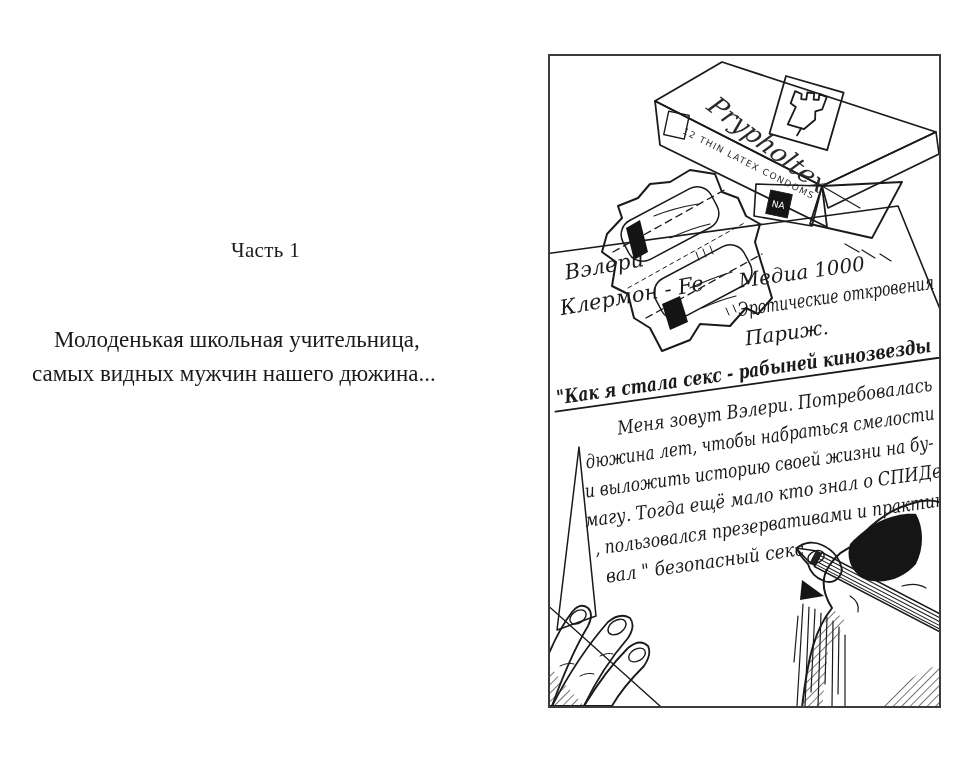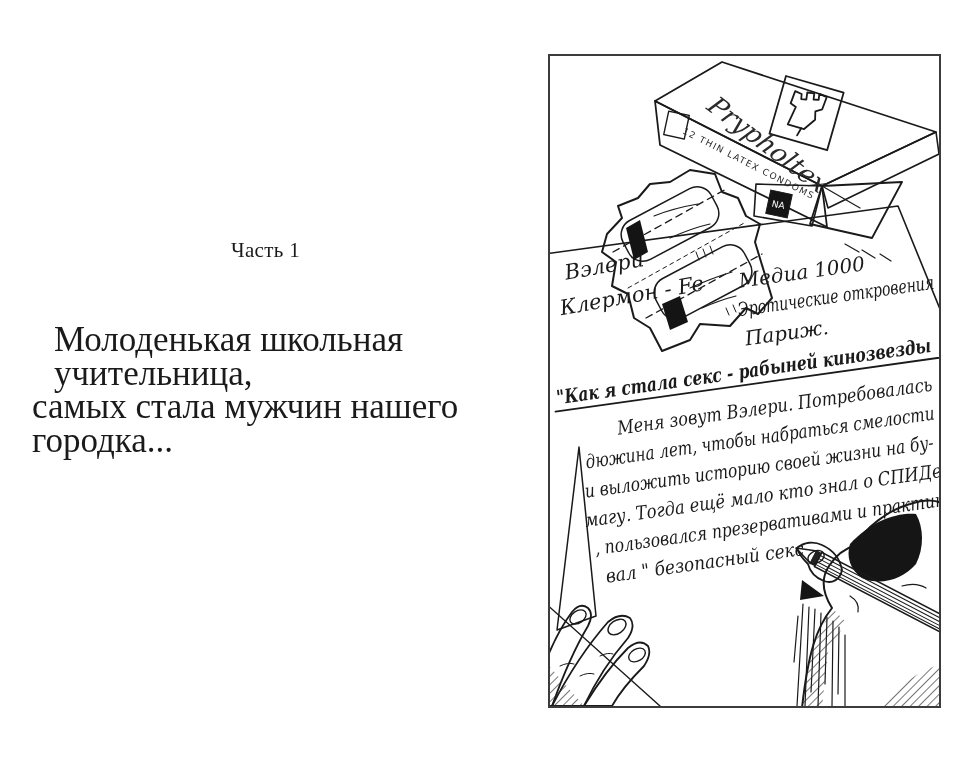--- a/index.html
+++ b/index.html
@@ -1,40 +1,40 @@
 <!DOCTYPE html>
 <html><head>
 <meta charset="utf-8">
 <style>
   html,body{margin:0;padding:0;background:#ffffff;width:970px;height:760px;overflow:hidden;}
   body{font-family:"Liberation Serif", serif;color:#1a1a1a;position:relative;}
 
   
   .left-col{position:absolute;left:0;top:238px;width:505px;margin-left:13px;}
   .part-label{text-align:center;font-size:21px;letter-spacing:.3px;}
-  .intro{margin-top:60px;font-size:35px;line-height:33.5px;padding-left:19px;padding-right:6px;}
+  .intro{margin-top:60px;font-size:23px;line-height:33.5px;padding-left:19px;padding-right:6px;}
   .intro .line1{padding-left:22px;}
 
   
   .panel{position:absolute;left:548px;top:54px;width:393px;height:654px;
          border:2px solid #3c3c3c;box-sizing:border-box;background:#fff;overflow:hidden;}
   svg{display:block;}
   .ink{stroke:#1a1a1a;fill:none;stroke-linecap:round;stroke-linejoin:round;}
   .hand-script{font-family:"DejaVu Serif", serif;font-style:italic;fill:#1a1a1a;}
   .brand-script{font-family:"DejaVu Serif", serif;font-style:italic;fill:#2a2a2a;}
   .boxcaps{font-family:"DejaVu Sans", sans-serif;fill:#2a2a2a;letter-spacing:1.4px;}
 </style>
 </head>
 <body>
 
 <div class="left-col">
   <div class="part-label">Часть 1</div>
   <div class="intro">
     <div class="line1">Молоденькая школьная учительница,</div>
-    <div>самых стала мужчин нашего городка...</div>
+    <div>самых видных мужчин нашего дюжина...</div>
   </div>
 </div>
 
 <div class="panel">
 <svg width="389" height="650" viewBox="0 0 389 650">
   <defs>
     <pattern id="hatch" width="6" height="6" patternUnits="userSpaceOnUse" patternTransform="rotate(45)">
       <line x1="0" y1="0" x2="0" y2="6" stroke="#2a2a2a" stroke-width="1.3"></line>
     </pattern>
   </defs>

